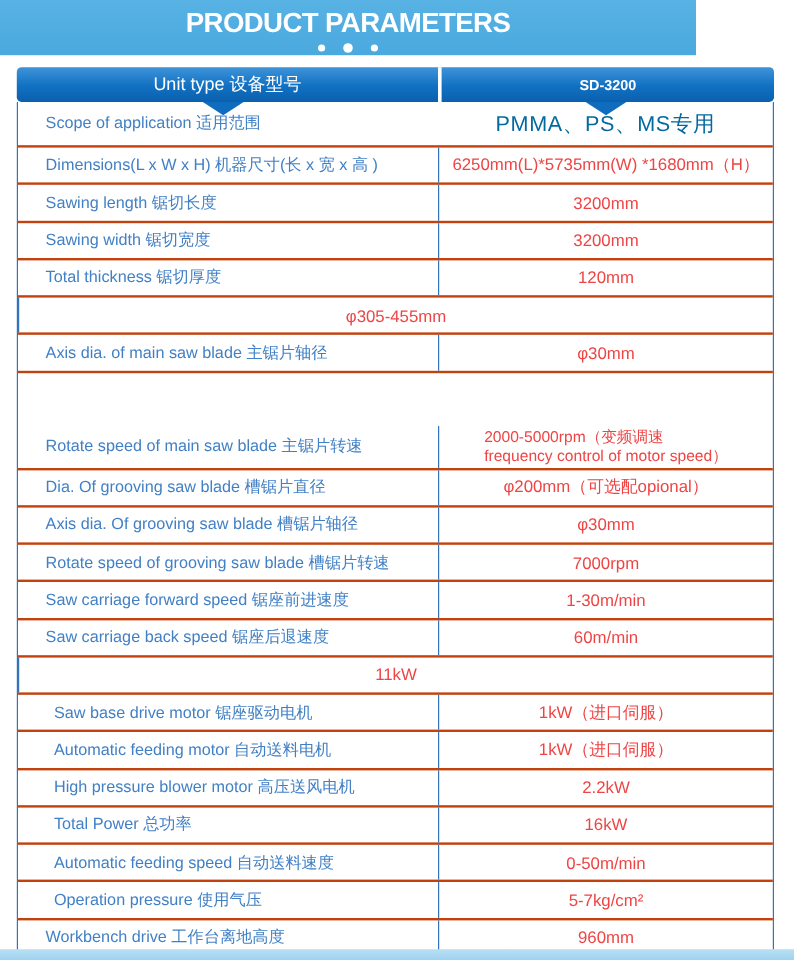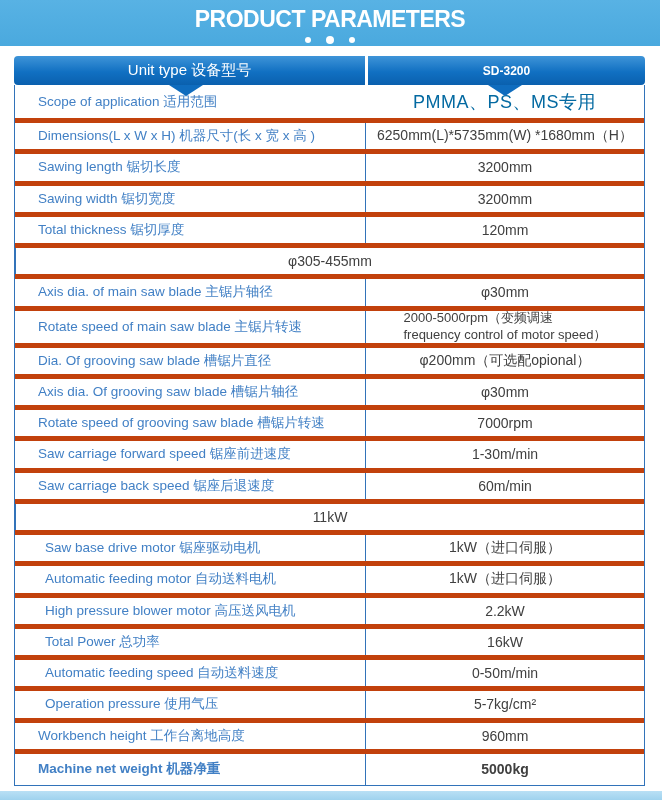--- a/index.html
+++ b/index.html
@@ -2,21 +2,21 @@
 <html><head>
 <meta charset="utf-8">
 <style>
   * { margin:0; padding:0; box-sizing:border-box; }
   html,body { background:#ffffff; }
   body { font-family:"Liberation Sans","DejaVu Sans",sans-serif; }
 
   .page { position:relative; width:662px; height:800px; background:#ffffff; overflow:hidden; }
 
   
-  .banner { position:absolute; left:0; top:0; width:660px; height:46px;
+  .banner { position:absolute; left:0; top:0; width:580px; height:46px;
             background:linear-gradient(180deg,#58b2e4 0%,#4aa9de 100%); }
   .banner-title { text-align:center; color:#ffffff; font-size:23px; font-weight:700;
                   letter-spacing:-0.5px; padding-top:6px; }
   .banner-dots { display:flex; justify-content:center; align-items:center; gap:15px; margin-top:3px; }
   .dot { background:#ffffff; border-radius:50%; }
   .dot.s { width:6px; height:6px; }
   .dot.m { width:8px; height:8px; }
 
   
   .table-wrap { position:absolute; left:14px; top:56px; width:631px;border-radius:10px; }
@@ -30,30 +30,30 @@
   .th-right { flex:1; font-size:12px; font-weight:700; }
 
   .tri { position:absolute; top:29px; width:0; height:0; z-index:2;
          border-left:17px solid transparent; border-right:17px solid transparent;
          border-top:11px solid #0f6cbe; }
   .tri-left  { left:155px; }
   .tri-right { left:474px; }
 
   .tbody { border:1px solid #3273b9; border-top:none; background:#ffffff; }
 
-  .row { display:flex; height:31.25px; border-bottom:5px solid #c2410c; }
+  .row { display:flex; height:31.25px; border-bottom:2px solid #c2410c; }
   .row:last-child { border-bottom:none;font-weight:bold; }
   .row.scope { height:38px; }
-  .row.tall  { height:37px; }
+  .row.tall  { height:37px;margin-top:44px; }
 
   .cell { display:flex; align-items:center; }
   .cell.label { width:350px; padding-left:23px; color:#4280c5; font-size:13.5px; }
   .row.indent .cell.label { padding-left:30px; }
   .cell.value { flex:1; justify-content:center; text-align:center;
-                border-left:1px solid #3273b9; color:#404040; font-size:14px; }
+                border-left:1px solid #3273b9; color:#ef4444; font-size:14px; }
   .row.scope .cell.value { border-left:none; color:#0369a1; font-size:18px; letter-spacing:0.5px; }
   .row.tall  .cell.value { font-size:13px; line-height:1.25; }
   .vtext { white-space:pre-line; }
   .row.tall .vtext { display:inline-block; text-align:left; }
 
   
   .bottom-bar { position:absolute; left:0; top:791px; width:662px; height:9px;
                 background:linear-gradient(180deg,#b9e0f5 0%,#9fd2ee 100%); }
 </style>
 </head>
@@ -192,21 +192,21 @@
             <span class="vtext">0-50m/min</span>
           </div>
         </div>
         <div class="row indent">
           <div class="cell label">Operation pressure 使用气压</div>
           <div class="cell value">
             <span class="vtext">5-7kg/cm²</span>
           </div>
         </div>
         <div class="row">
-          <div class="cell label">Workbench height 工作台离地高度</div>
+          <div class="cell label">Workbench drive 工作台离地高度</div>
           <div class="cell value">
             <span class="vtext">960mm</span>
           </div>
         </div>
         <div class="row">
           <div class="cell label">Machine net weight 机器净重</div>
           <div class="cell value">
             <span class="vtext">5000kg</span>
           </div>
         </div>

